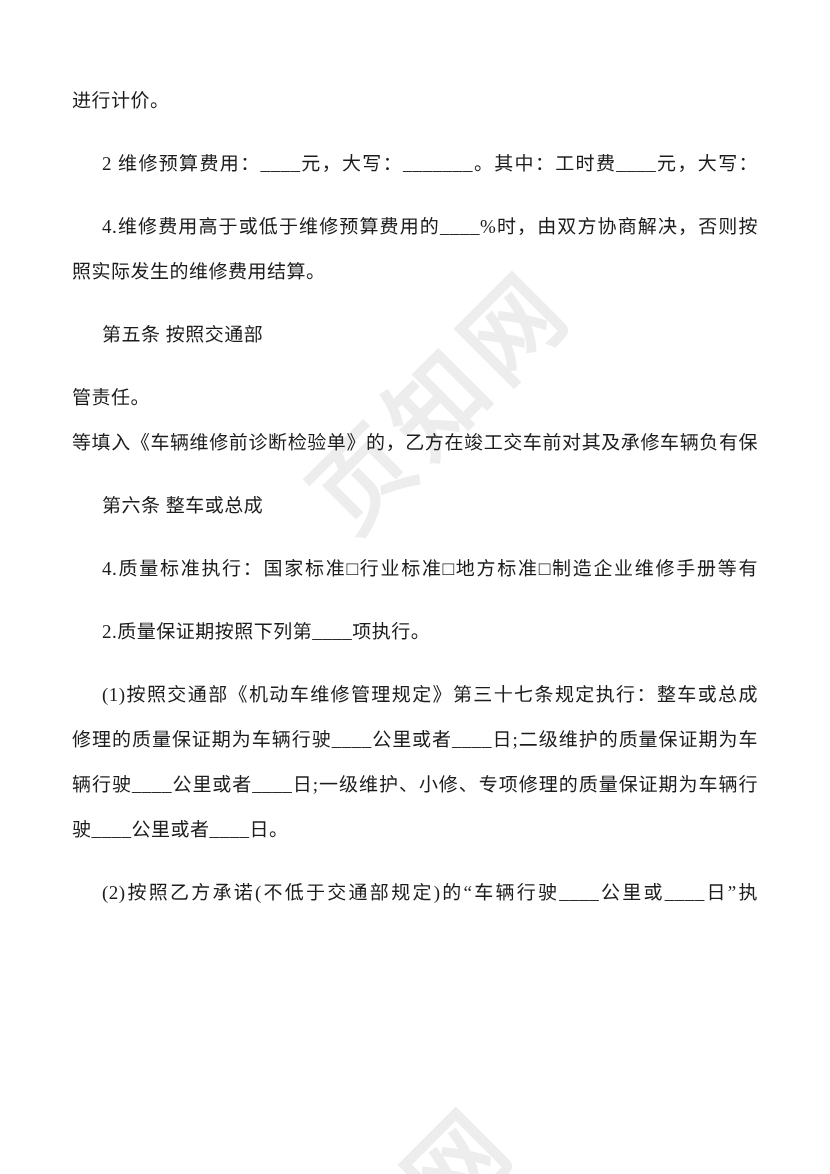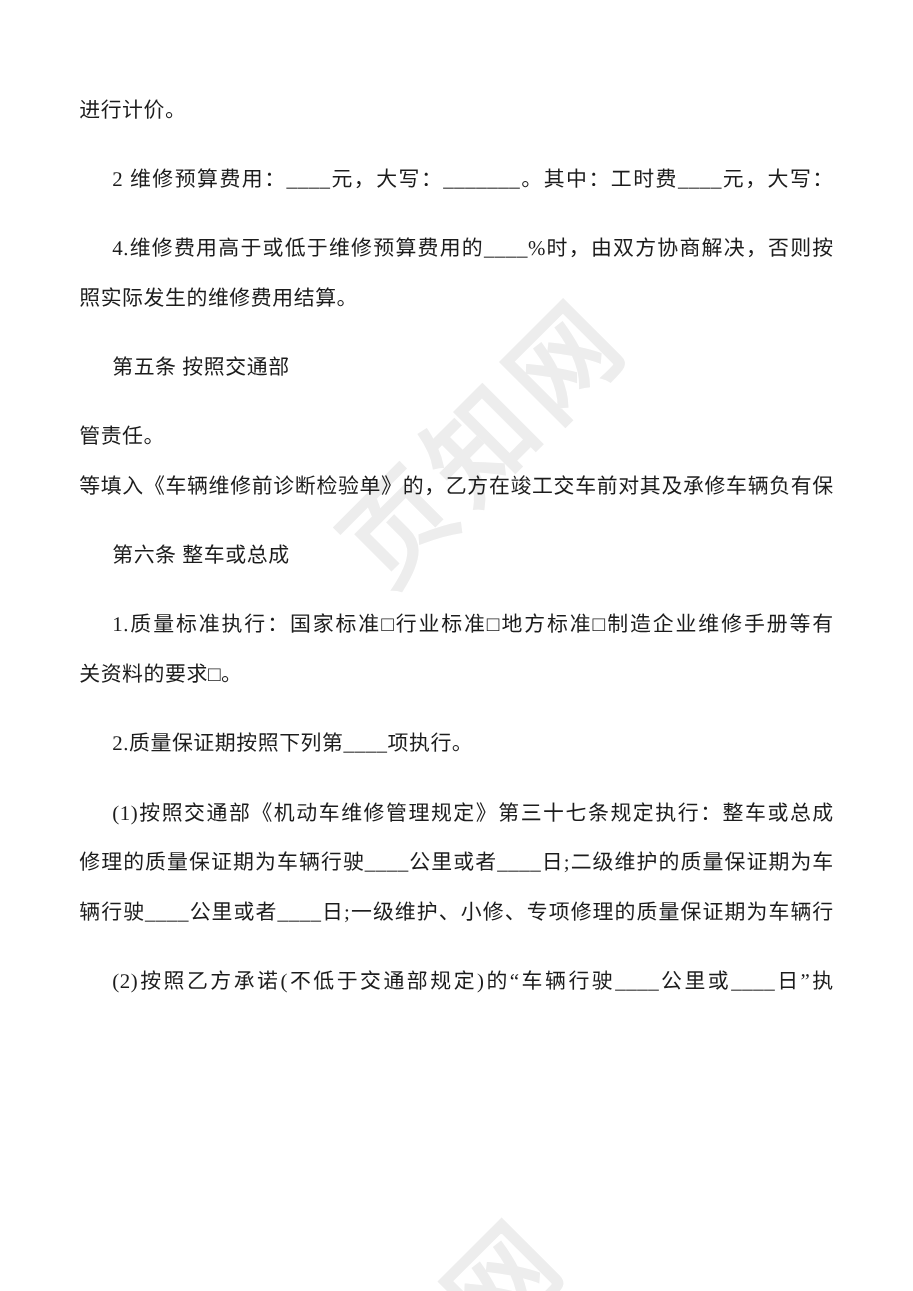--- a/index.html
+++ b/index.html
@@ -72,28 +72,28 @@
         <div class="line indent">第五条 按照交通部</div>
       </div>
       <div class="para">
         <div class="line">管责任。</div>
         <div class="line fill">等填入《车辆维修前诊断检验单》的，乙方在竣工交车前对其及承修车辆负有保</div>
       </div>
       <div class="para">
         <div class="line indent">第六条 整车或总成</div>
       </div>
       <div class="para">
-        <div class="line indent fill">1.质量标准执行：国家标准□行业标准□地方标准□制造企业维修手册等有</div>
-        <div class="line">关资料的要求□。</div>
+        <div class="line indent fill">4.质量标准执行：国家标准□行业标准□地方标准□制造企业维修手册等有</div>
       </div>
       <div class="para">
         <div class="line indent">2.质量保证期按照下列第____项执行。</div>
       </div>
       <div class="para">
         <div class="line indent fill">(1)按照交通部《机动车维修管理规定》第三十七条规定执行：整车或总成</div>
         <div class="line fill">修理的质量保证期为车辆行驶____公里或者____日;二级维护的质量保证期为车</div>
         <div class="line fill">辆行驶____公里或者____日;一级维护、小修、专项修理的质量保证期为车辆行</div>
+        <div class="line">驶____公里或者____日。</div>
       </div>
       <div class="para">
         <div class="line indent fill">(2)按照乙方承诺(不低于交通部规定)的“车辆行驶____公里或____日”执</div>
       </div>
     </div>
 </div>
 
 </body></html>

